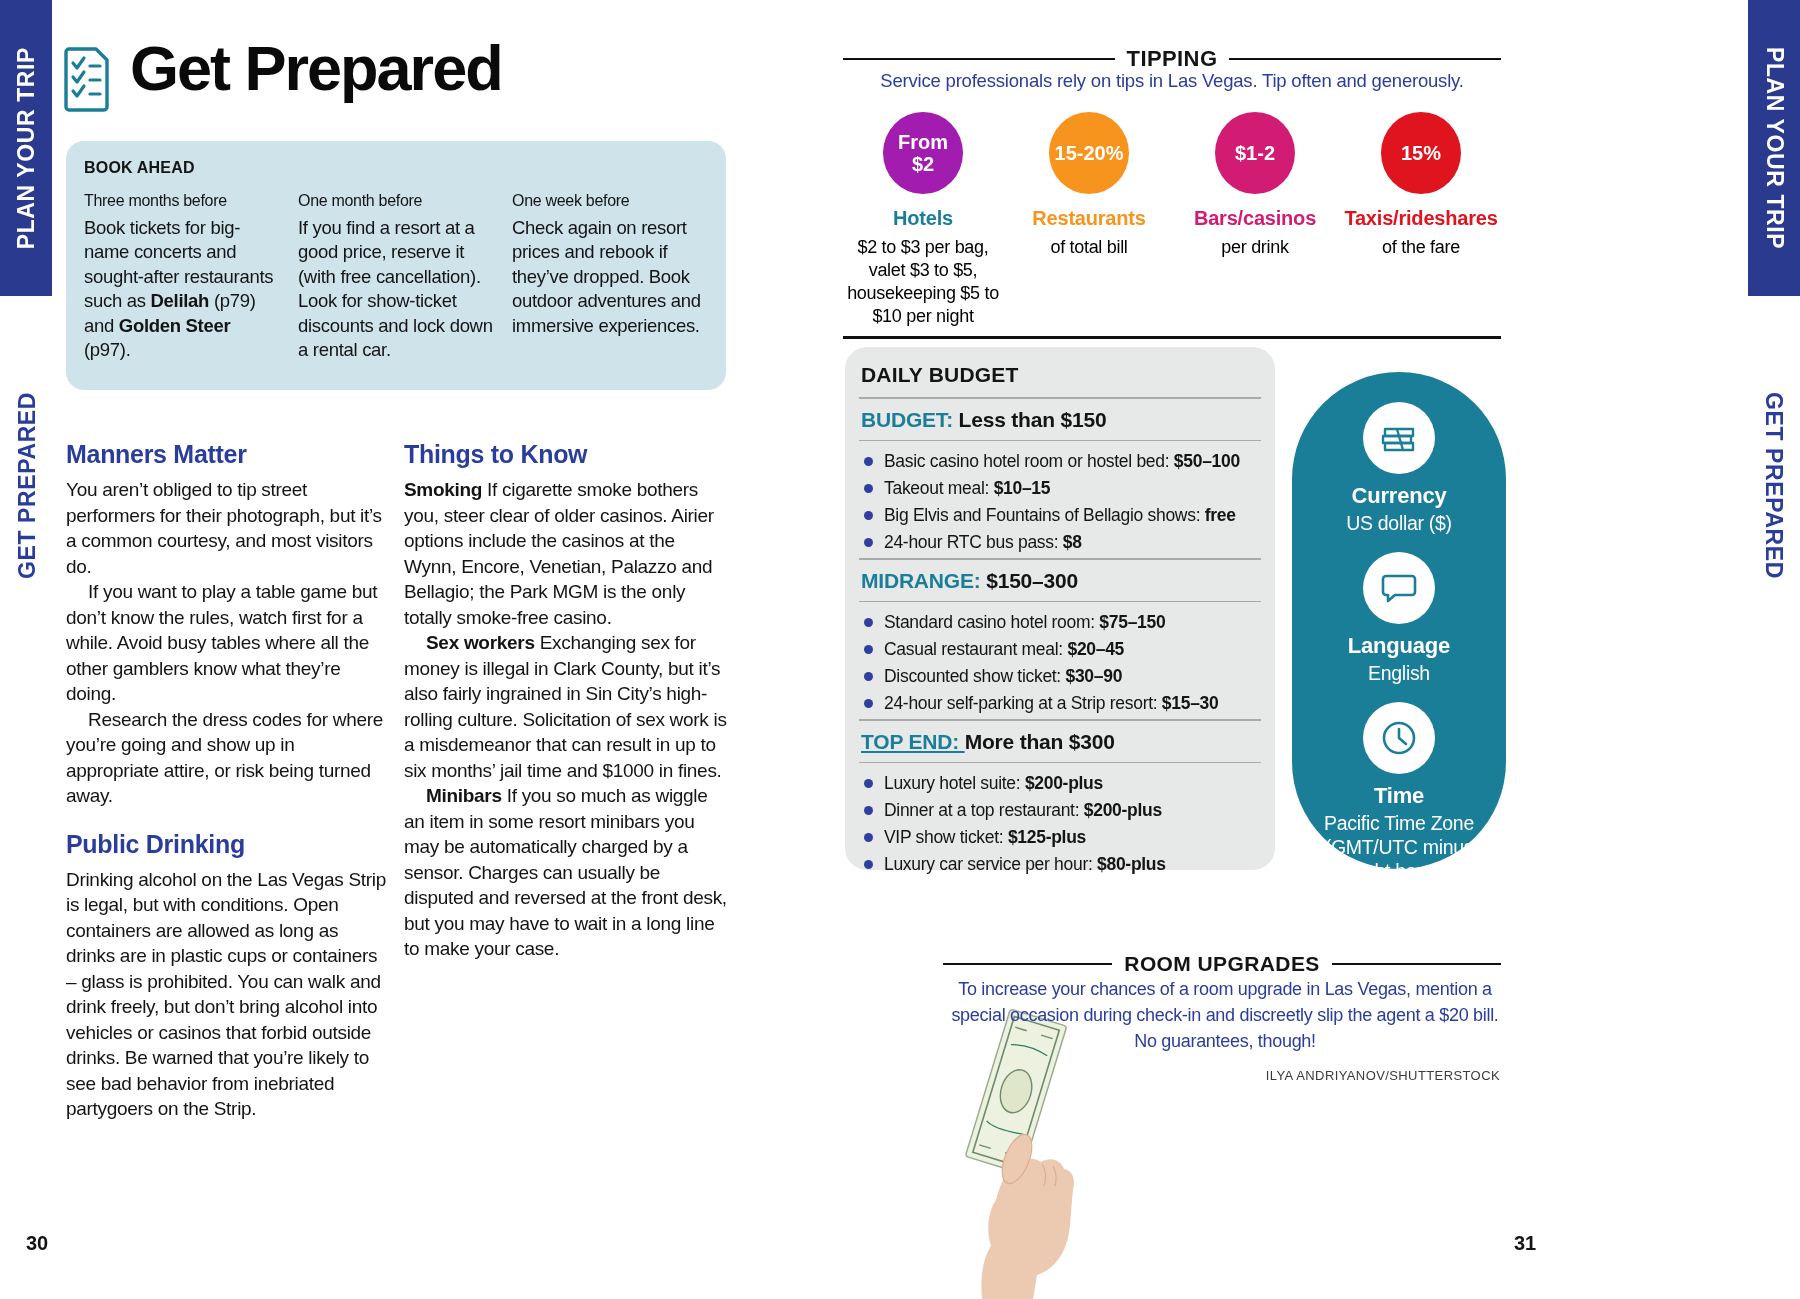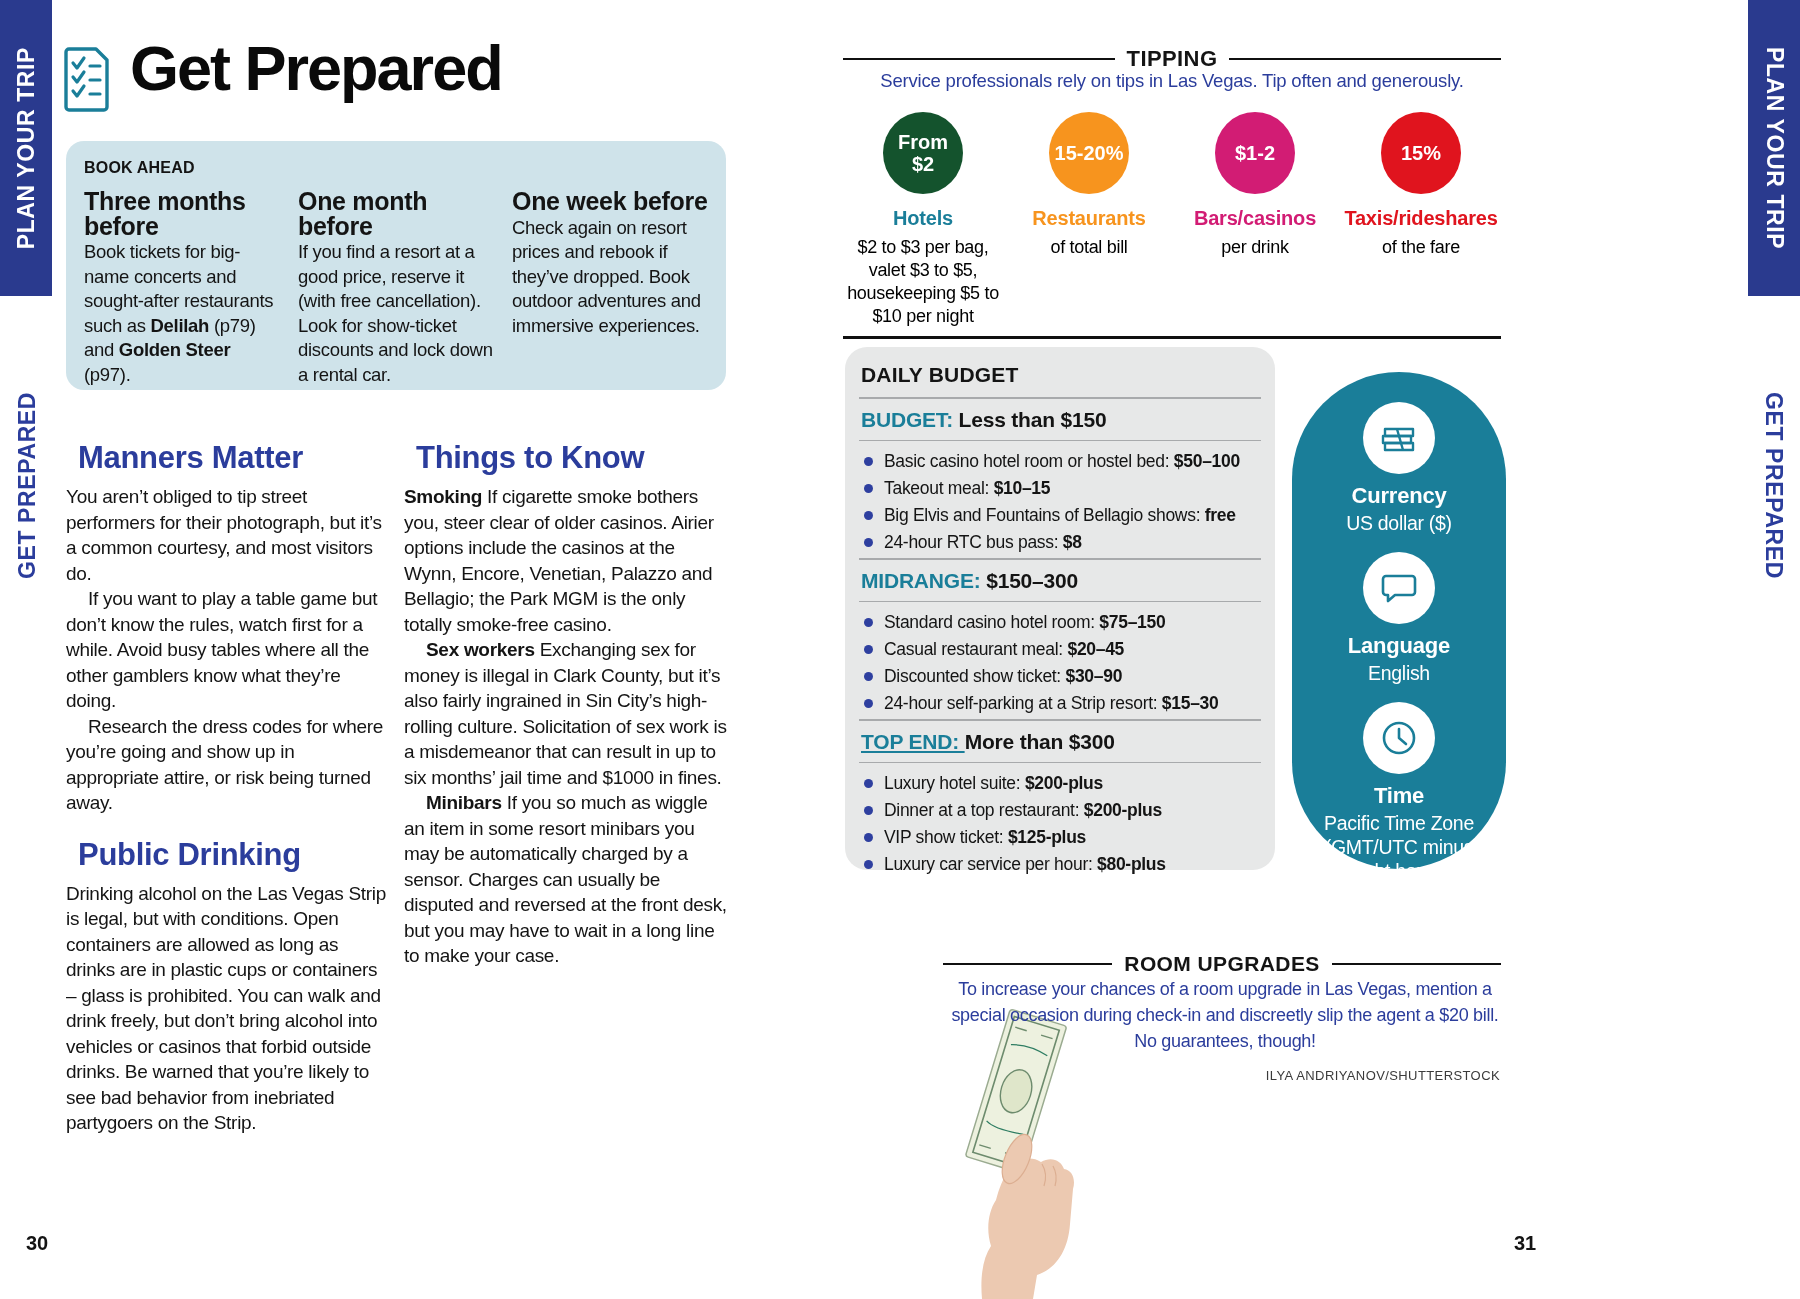--- a/index.html
+++ b/index.html
@@ -20,26 +20,26 @@
   
   #title-icon{position:absolute;left:62px;top:46px;}
   #page-title{position:absolute;left:130px;top:32px;font-size:63px;font-weight:800;
     letter-spacing:-2px;color:#0a0a0a;white-space:nowrap;}
   
   #book-box{position:absolute;left:66px;top:141px;width:660px;height:249px;
     background:#cfe3ea;border-radius:18px;padding:16px 16px 0 16px;box-sizing:border-box;}
   #book-heading{font-size:16px;font-weight:800;margin:2px 0 12px 2px;letter-spacing:.2px;}
   #book-cols{display:flex;gap:18px;padding:0 2px;}
   .ba-col{flex:1;font-size:18.5px;line-height:24.5px;letter-spacing:-.3px;}
-  .ba-col h4{font-size:25px;font-weight:700;margin:0 0 2px 0;}
+  .ba-col h4{font-size:16px;font-weight:400;margin:0 0 2px 0;}
   .ba-col p{margin:0;}
   
   #col1{position:absolute;left:66px;top:440px;width:322px;}
   #col2{position:absolute;left:404px;top:440px;width:326px;}
-  .sec h2{color:#2b3d9c;font-size:31px;font-weight:800;margin:0 0 8px 12px;letter-spacing:-.3px;}
+  .sec h2{color:#2b3d9c;font-size:25px;font-weight:800;margin:0 0 8px 0;letter-spacing:-.3px;}
   .sec{margin-bottom:21px;}
   .sec p{font-size:19px;line-height:25.5px;letter-spacing:-.3px;margin:0;}
   .sec p + p{text-indent:22px;}
   .tk{font-size:19px;line-height:25.5px;letter-spacing:-.3px;margin:0 0 13px 0;}
   .pagenum{position:absolute;font-size:20px;font-weight:800;}
   #pn-30{left:26px;top:1232px;}
   #pn-31{left:1514px;top:1232px;}
   
   .rule-header{position:absolute;display:flex;align-items:center;gap:12px;}
   .rule-header .rule{flex:1;height:2.5px;background:#101010;}
@@ -150,21 +150,21 @@
 <div class="pagenum" id="pn-30">30</div>
 
 <div class="rule-header" id="tipping-header">
   <div class="rule"></div>
   <div class="rh-label">TIPPING</div>
   <div class="rule"></div>
 </div>
 <div id="tipping-subtitle">Service professionals rely on tips in Las Vegas. Tip often and generously.</div>
 <div id="tip-row">
     <div class="tip">
-      <div class="tip-circle" style="background: #14532d;">
+      <div class="tip-circle" style="background: #a21caf;">
         <div>From</div>
         <div>$2</div>
       </div>
       <div class="tip-label" style="color: rgb(26, 126, 153);">Hotels</div>
       <div class="tip-detail">$2 to $3 per bag, valet $3 to $5, housekeeping $5 to $10 per night</div>
     </div>
     <div class="tip">
       <div class="tip-circle" style="background: rgb(247, 148, 30);">
         <div>15-20%</div>
       </div>

